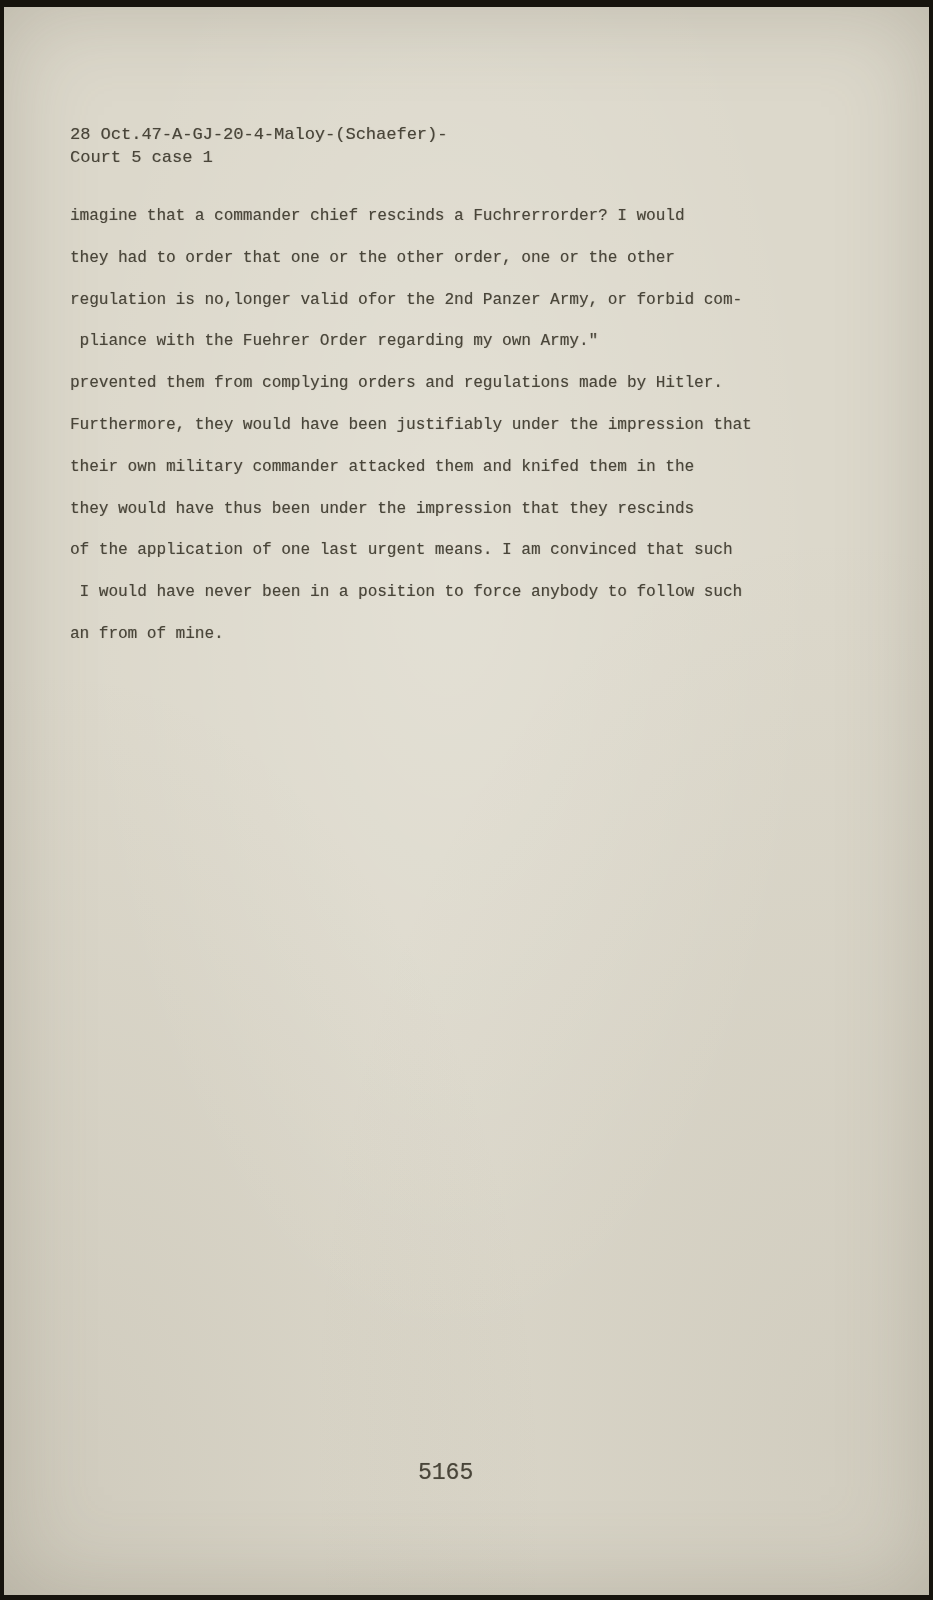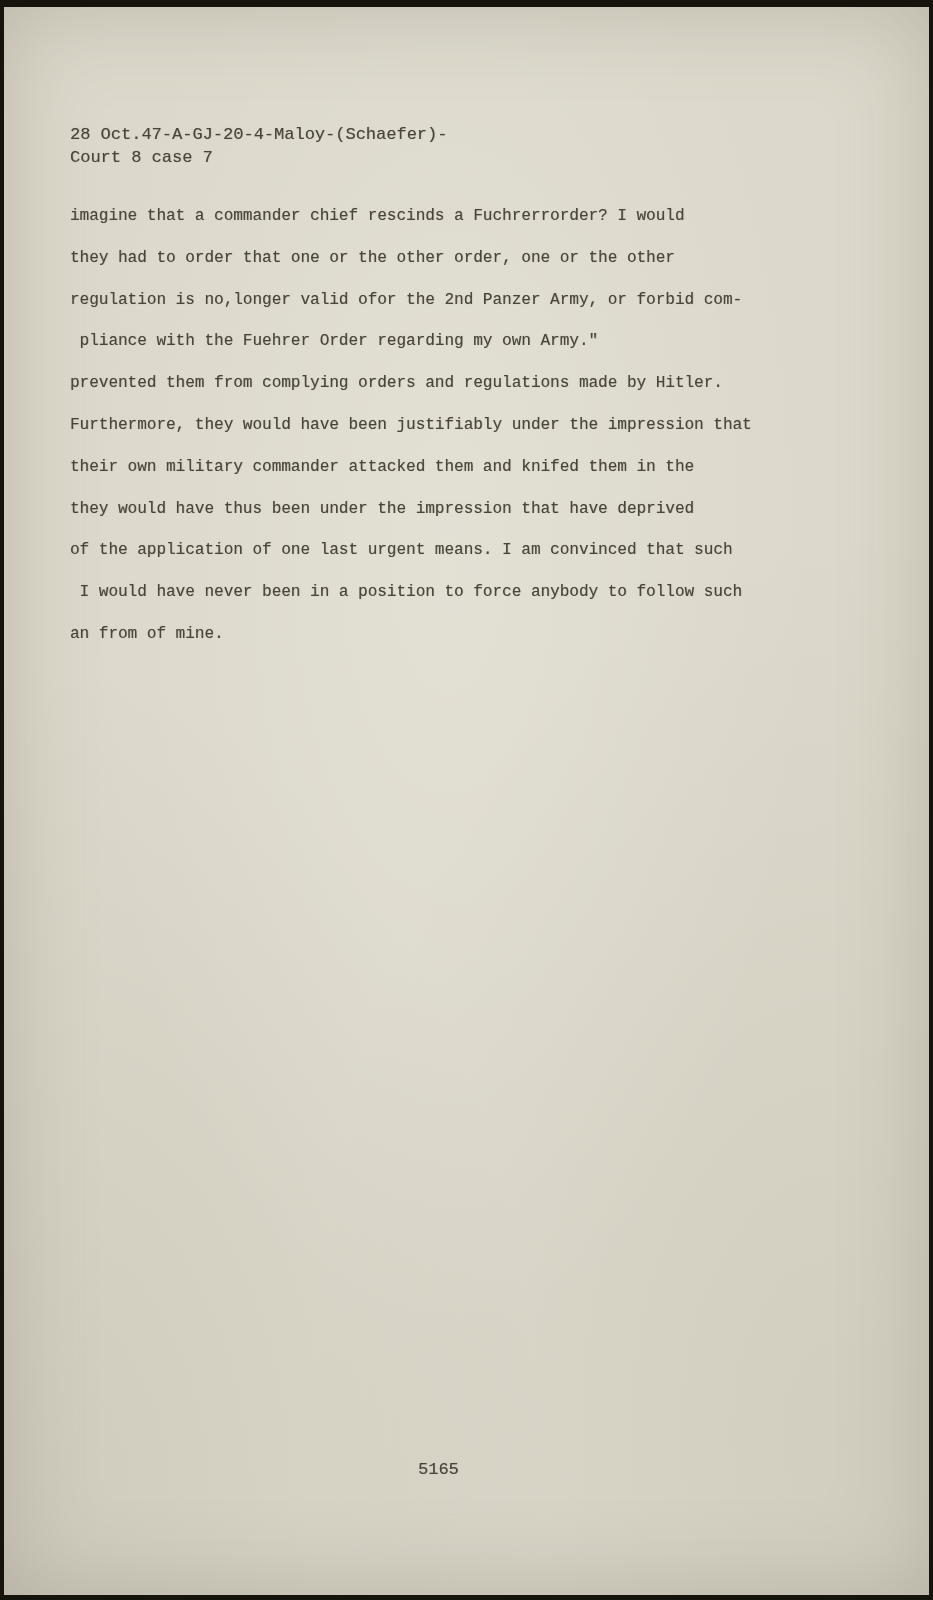--- a/index.html
+++ b/index.html
@@ -34,42 +34,42 @@
   }
   .doc-body{
     position:absolute;
     left:66px;top:189px;
     font-size:16px;
     line-height:41.8px;
   }
   .page-number{
     position:absolute;
     left:414px;top:1453px;
-    font-size:17px;
+    font-size:23px;
   }
 </style>
 </head>
 <body>
 
 <div class="paper">
 
   <div class="doc-header">
     <div class="txt">28 Oct.47-A-GJ-20-4-Maloy-(Schaefer)-</div>
-    <div class="txt">Court 8 case 7</div>
+    <div class="txt">Court 5 case 1</div>
   </div>
 
   <div class="doc-body">
     <div class="txt">imagine that a commander chief rescinds a Fuchrerrorder? I would</div>
     <div class="txt">they had to order that one or the other order, one or the other</div>
     <div class="txt">regulation is no,longer valid ofor the 2nd Panzer Army, or forbid com-</div>
     <div class="txt"> pliance with the Fuehrer Order regarding my own Army."</div>
     <div class="txt">prevented them from complying orders and regulations made by Hitler.</div>
     <div class="txt">Furthermore, they would have been justifiably under the impression that</div>
     <div class="txt">their own military commander attacked them and knifed them in the</div>
-    <div class="txt">they would have thus been under the impression that have deprived</div>
+    <div class="txt">they would have thus been under the impression that they rescinds</div>
     <div class="txt">of the application of one last urgent means. I am convinced that such</div>
     <div class="txt"> I would have never been in a position to force anybody to follow such</div>
     <div class="txt">an from of mine.</div>
   </div>
 
   <div class="page-number txt">5165</div>
 
 </div>
 
 </body></html>

